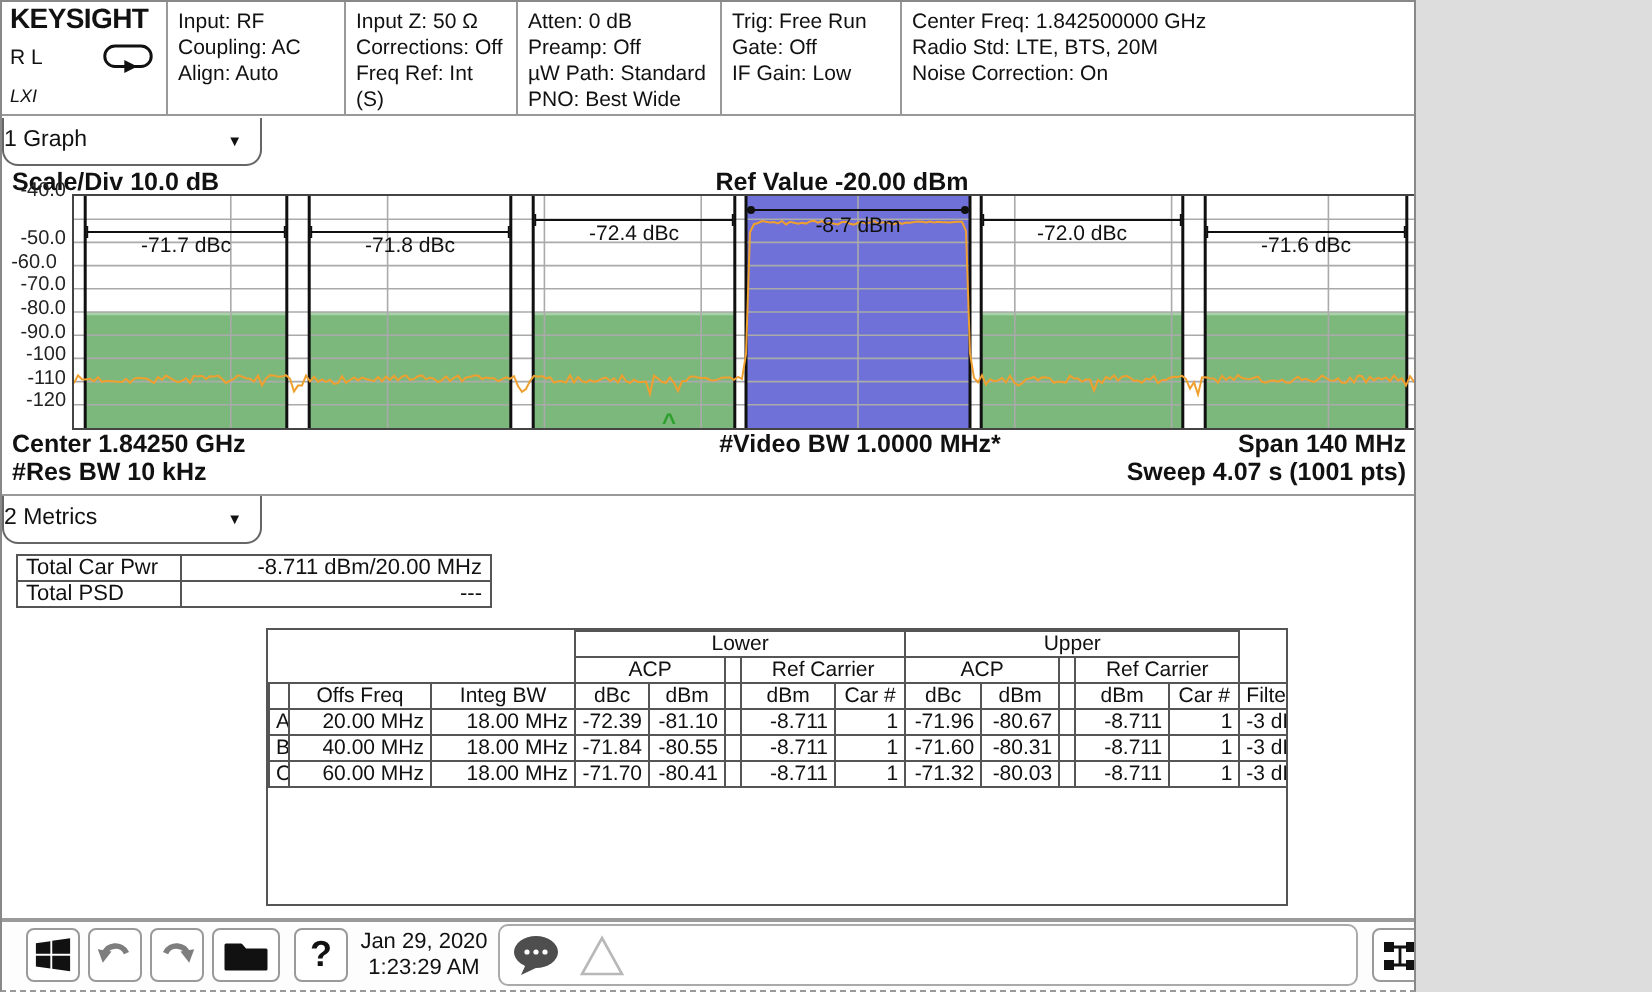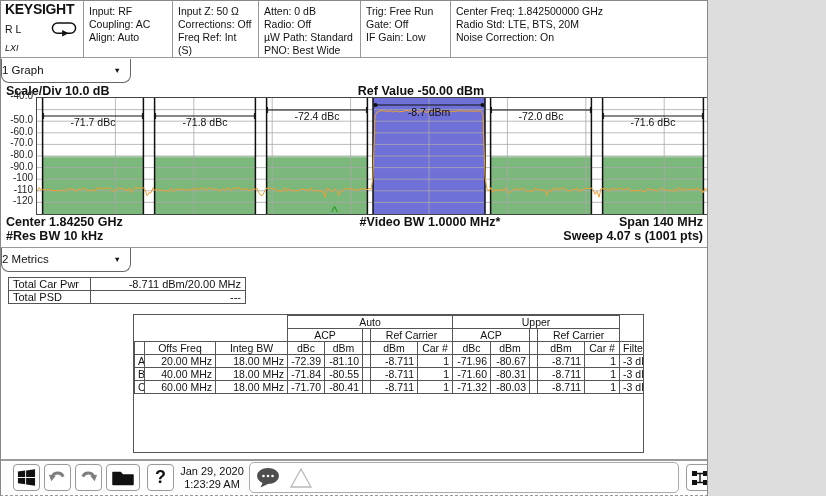--- a/index.html
+++ b/index.html
@@ -73,47 +73,47 @@
         <div>Align: Auto</div>
       </div>
     <div class="hcell" style="width:86px">
         <div>Input Z: 50 Ω</div>
         <div>Corrections: Off</div>
         <div>Freq Ref: Int (S)</div>
         <div>NFE: Adaptive</div>
       </div>
     <div class="hcell" style="width:102px">
         <div>Atten: 0 dB</div>
-        <div>Radio: Off</div>
+        <div>Preamp: Off</div>
         <div>µW Path: Standard</div>
         <div>PNO: Best Wide</div>
       </div>
     <div class="hcell" style="width:90px">
         <div>Trig: Free Run</div>
         <div>Gate: Off</div>
         <div>IF Gain: Low</div>
       </div>
     <div class="hcell">
         <div>Center Freq: 1.842500000 GHz</div>
         <div>Radio Std: LTE, BTS, 20M</div>
         <div>Noise Correction: On</div>
       </div>
   </header>
 
   <div class="tab" style="top:58px">
     <span>1 Graph</span>
     <span class="caret">▼</span>
   </div>
   <div class="blabel" style="left:5px;top:83px">Scale/Div 10.0 dB</div>
-  <div class="blabel center" style="left:320px;top:83px;width:200px">Ref Value -50.00 dBm</div>
+  <div class="blabel center" style="left:320px;top:83px;width:200px">Ref Value -20.00 dBm</div>
 
   <div id="yticks">
       <div class="ytick" style="top: 89px;">-40.0</div>
       <div class="ytick" style="top: 113.2px;">-50.0</div>
-      <div class="ytick" style="top: 124.8px;">-60.0</div>
+      <div class="ytick" style="top: 124.8px; text-align: center;">-60.0</div>
       <div class="ytick" style="top: 136.4px;">-70.0</div>
       <div class="ytick" style="top: 148px;">-80.0</div>
       <div class="ytick" style="top: 159.6px;">-90.0</div>
       <div class="ytick" style="top: 171.2px;">-100</div>
       <div class="ytick" style="top: 182.8px;">-110</div>
       <div class="ytick" style="top: 194.4px;">-120</div>
     </div>
   <div class="plot">
     <svg id="plot-svg" width="784" height="116" viewBox="0 0 784 116">
         <g>
@@ -241,21 +241,21 @@
         <col style="width:38px">
           <col style="width:39px">
           <col style="width:8px">
           <col style="width:47px">
         <col style="width:35px">
           <col style="width:24px">
       </colgroup>
       <tbody>
           <tr>
         <td class="nob" colspan="3"></td>
-        <td class="c" colspan="5">Auto</td>
+        <td class="c" colspan="5">Lower</td>
         <td class="c" colspan="5">Upper</td>
         <td class="nob"></td>
       </tr>
       <tr>
         <td class="nob" colspan="3"></td>
         <td class="c" colspan="2">ACP</td>
         <td></td>
         <td class="c" colspan="2">Ref Carrier</td>
         <td class="c" colspan="2">ACP</td>
         <td></td>

